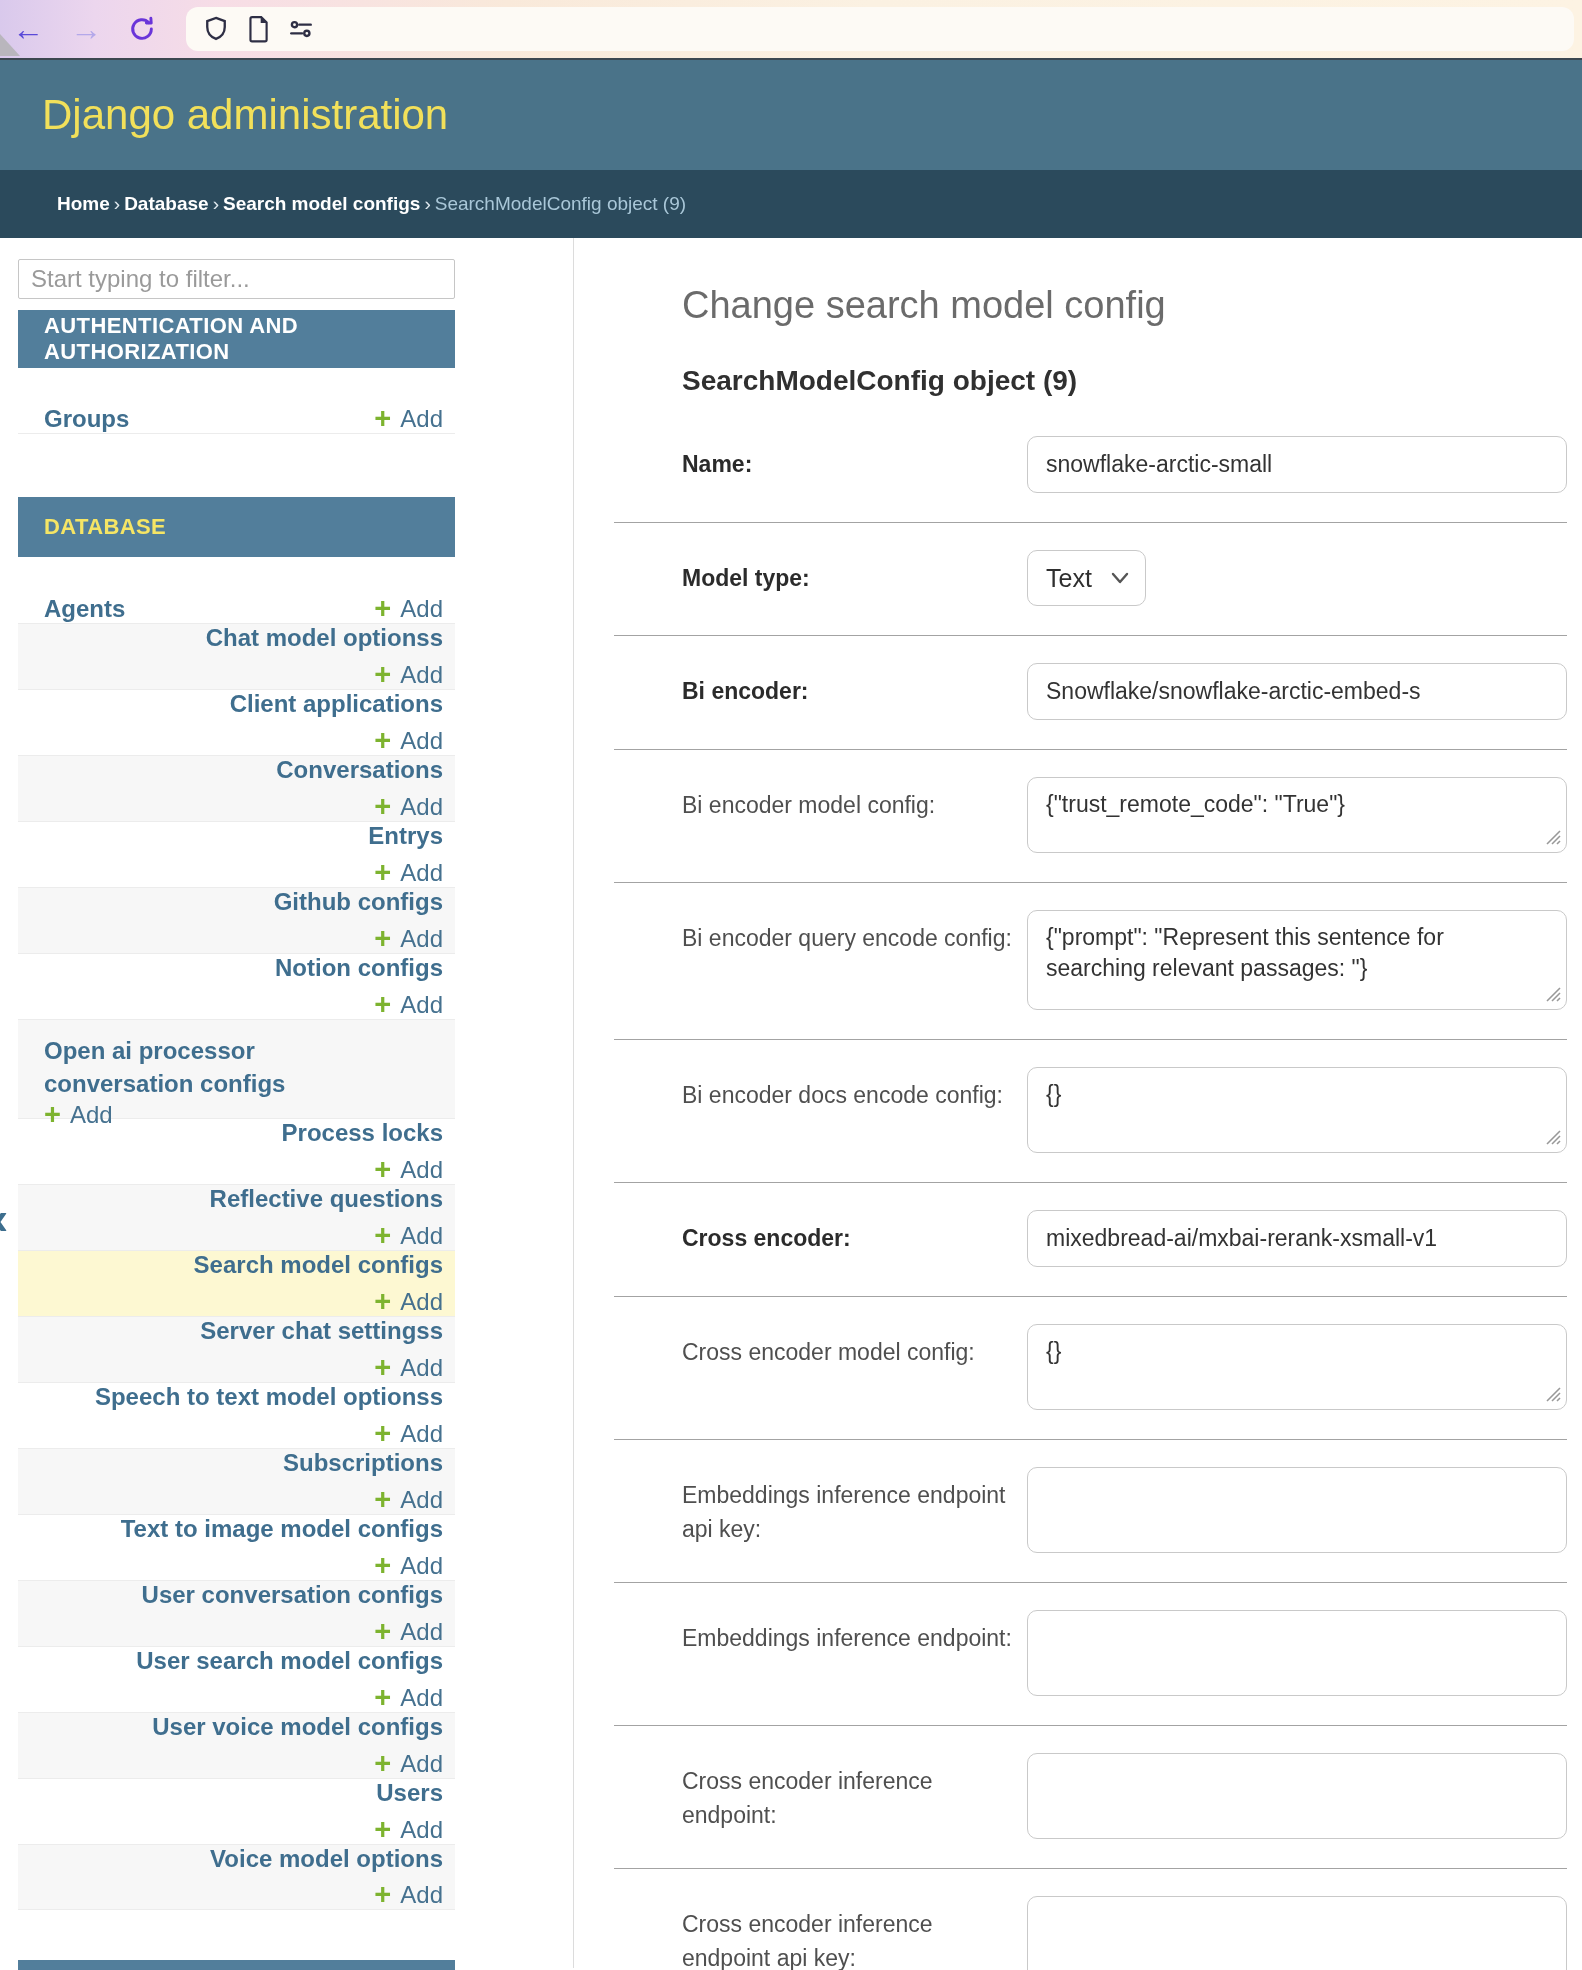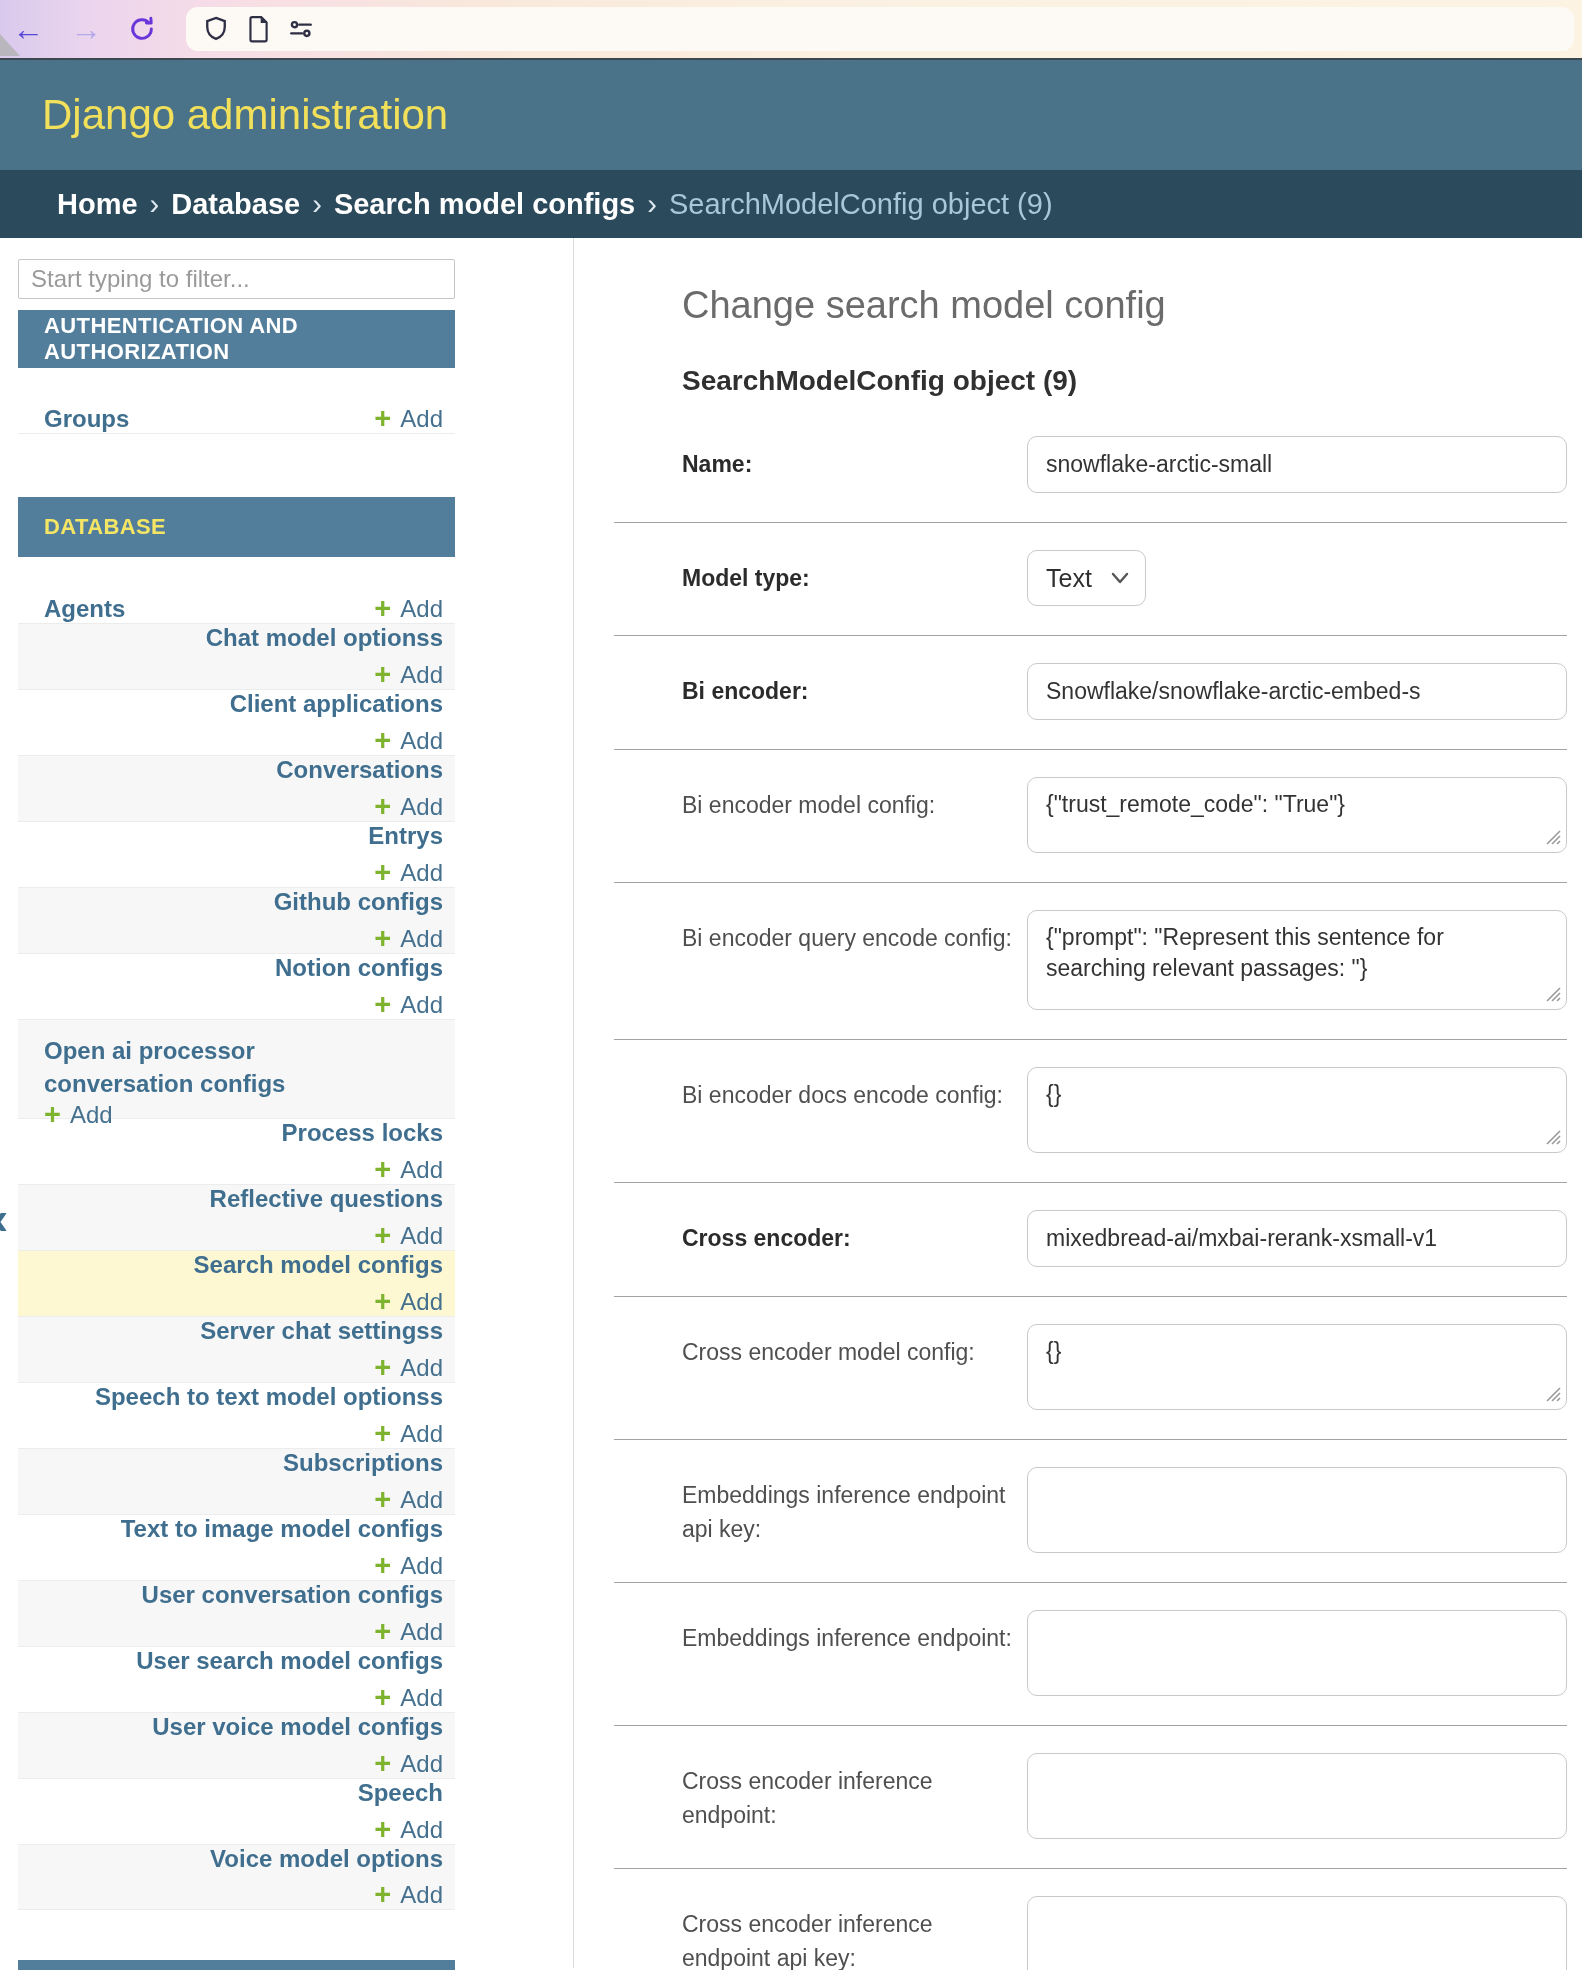--- a/index.html
+++ b/index.html
@@ -24,21 +24,21 @@
     flex:1; margin:8px 8px 8px 30px; height:44px; background:#fdfaf5;
     border-radius:12px; display:flex; align-items:center; gap:15px; padding:0 16px;
   }
   .url-text { font-size:25px; white-space:nowrap; overflow:hidden; }
   .url-host { font-weight:700; color:#1d1d2e; }
   .url-path { color:#9c9ca3; }
   
   .site-header { height:110px; background:#4a7389; display:flex; align-items:center; padding-left:42px; }
   .site-title { font-size:42px; font-weight:500; color:#f2e05a; }
   .breadcrumbs { height:68px; background:#2b4a5c; display:flex; align-items:center; padding-left:57px;
-    font-size:29px; gap:12px; }
+    font-size:19px; gap:4px; }
   .crumb { color:#fff; font-weight:600; text-decoration:none; }
   .crumb-sep { color:#dfe9ef; }
   .crumb-current { color:#a9c7d8; font-weight:400; }
   
   .layout { display:flex; height:1730px;gap:28px; }
   .sidebar { width:574px; flex-shrink:0; border-right:1px solid #dcdcdc; padding:21px 0 0 18px; }
   .sidebar-inner { width:437px; }
   .filter-input { width:437px; height:40px; border:1px solid #c6c6c6; border-radius:2px;
     font-size:24px; padding:0 12px; color:#333; font-family:inherit; }
   .filter-input::placeholder { color:#9a9a9a; }
@@ -279,21 +279,21 @@
               </a>
           </li>
           <li class="alt">
             <a class="model-link" href="#">User voice model configs</a>
             <a class="add-link" href="#">
                 <span class="plus">+</span>
                 <span>Add</span>
               </a>
           </li>
           <li>
-            <a class="model-link" href="#">Speech</a>
+            <a class="model-link" href="#">Users</a>
             <a class="add-link" href="#">
                 <span class="plus">+</span>
                 <span>Add</span>
               </a>
           </li>
           <li class="alt">
             <a class="model-link" href="#">Voice model options</a>
             <a class="add-link" href="#">
                 <span class="plus">+</span>
                 <span>Add</span>

